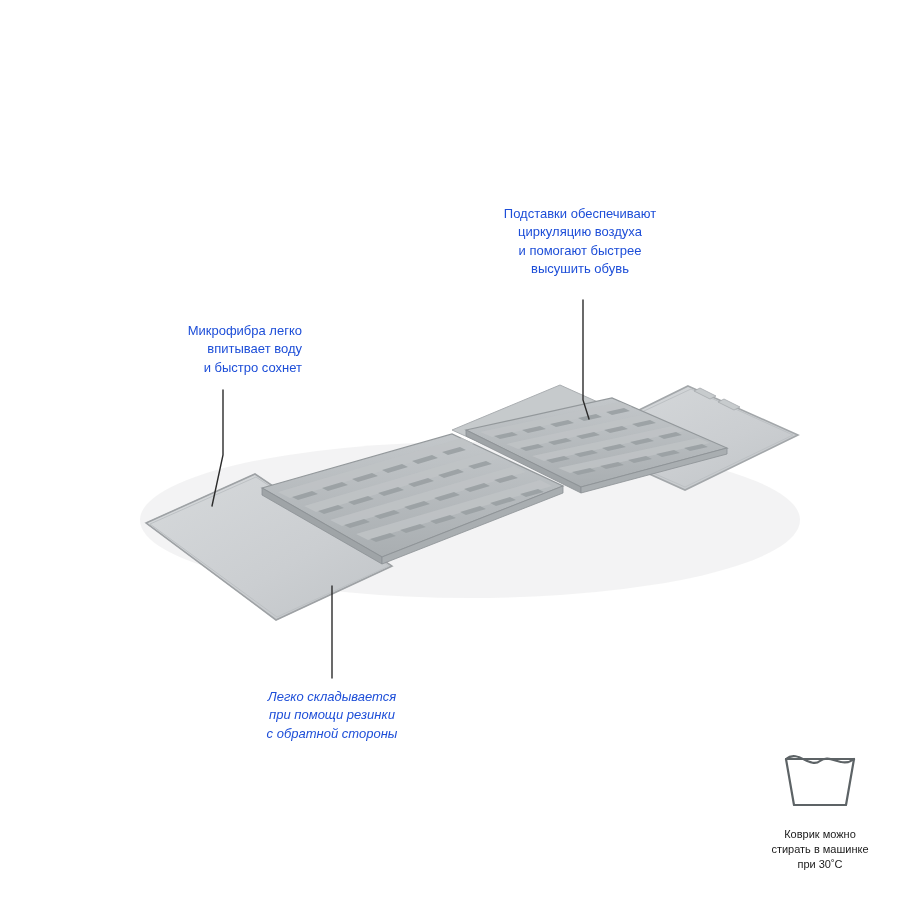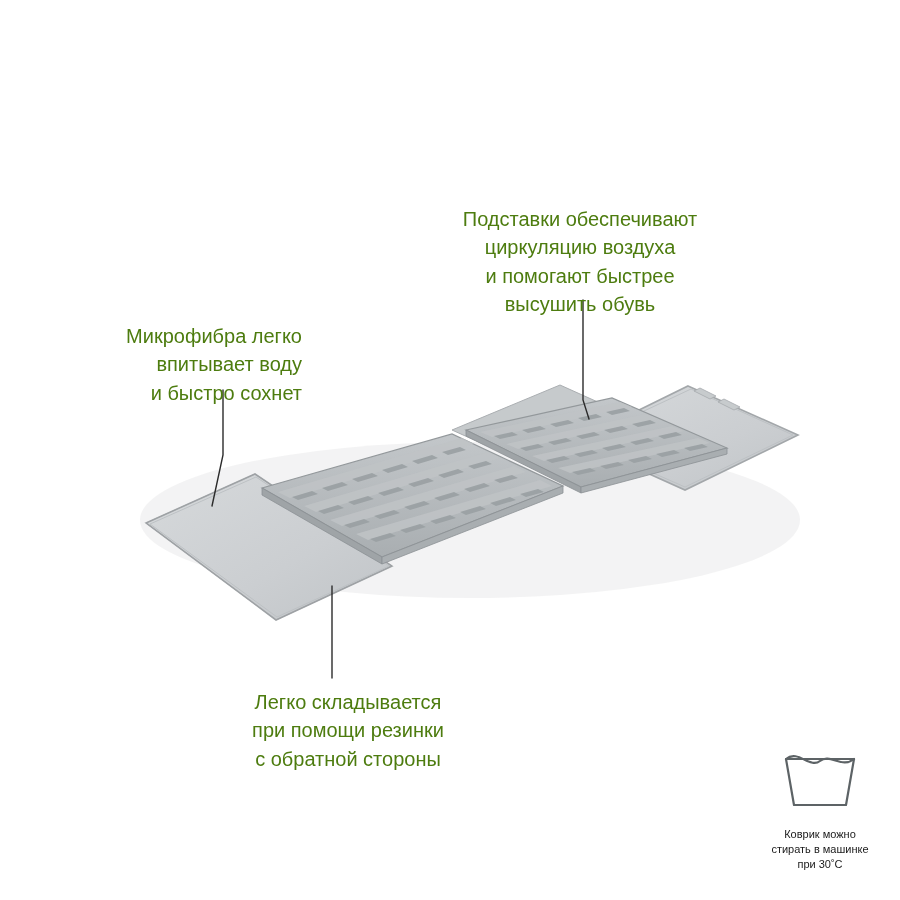--- a/index.html
+++ b/index.html
@@ -14,45 +14,46 @@
     color: #1a1a1a;
     position: relative;
     overflow: hidden;
   }
   .stage {
     position: absolute;
     inset: 0;
   }
   .callout {
     position: absolute;
-    font-size: 20px;
+    font-size: 13px;
     line-height: 1.42;
-    color: #4d7c0f;
+    color: #1d4ed8;
     white-space: pre-line;
   }
   .callout.center { text-align: center; }
   .callout.right { text-align: right; }
 
   #callout-microfiber {
     left: 112px;
     top: 322px;
     width: 190px;
     text-align: right;
   }
   #callout-air {
     left: 460px;
     top: 205px;
     width: 240px;
     text-align: center;
   }
   #callout-fold {
-    left: 248px;
+    left: 232px;
     top: 688px;
     width: 200px;
     text-align: center;
+    font-style: italic;
   }
 
   .wash-block {
     position: absolute;
     left: 740px;
     top: 745px;
     width: 160px;
     text-align: center;
   }
   .wash-caption {

